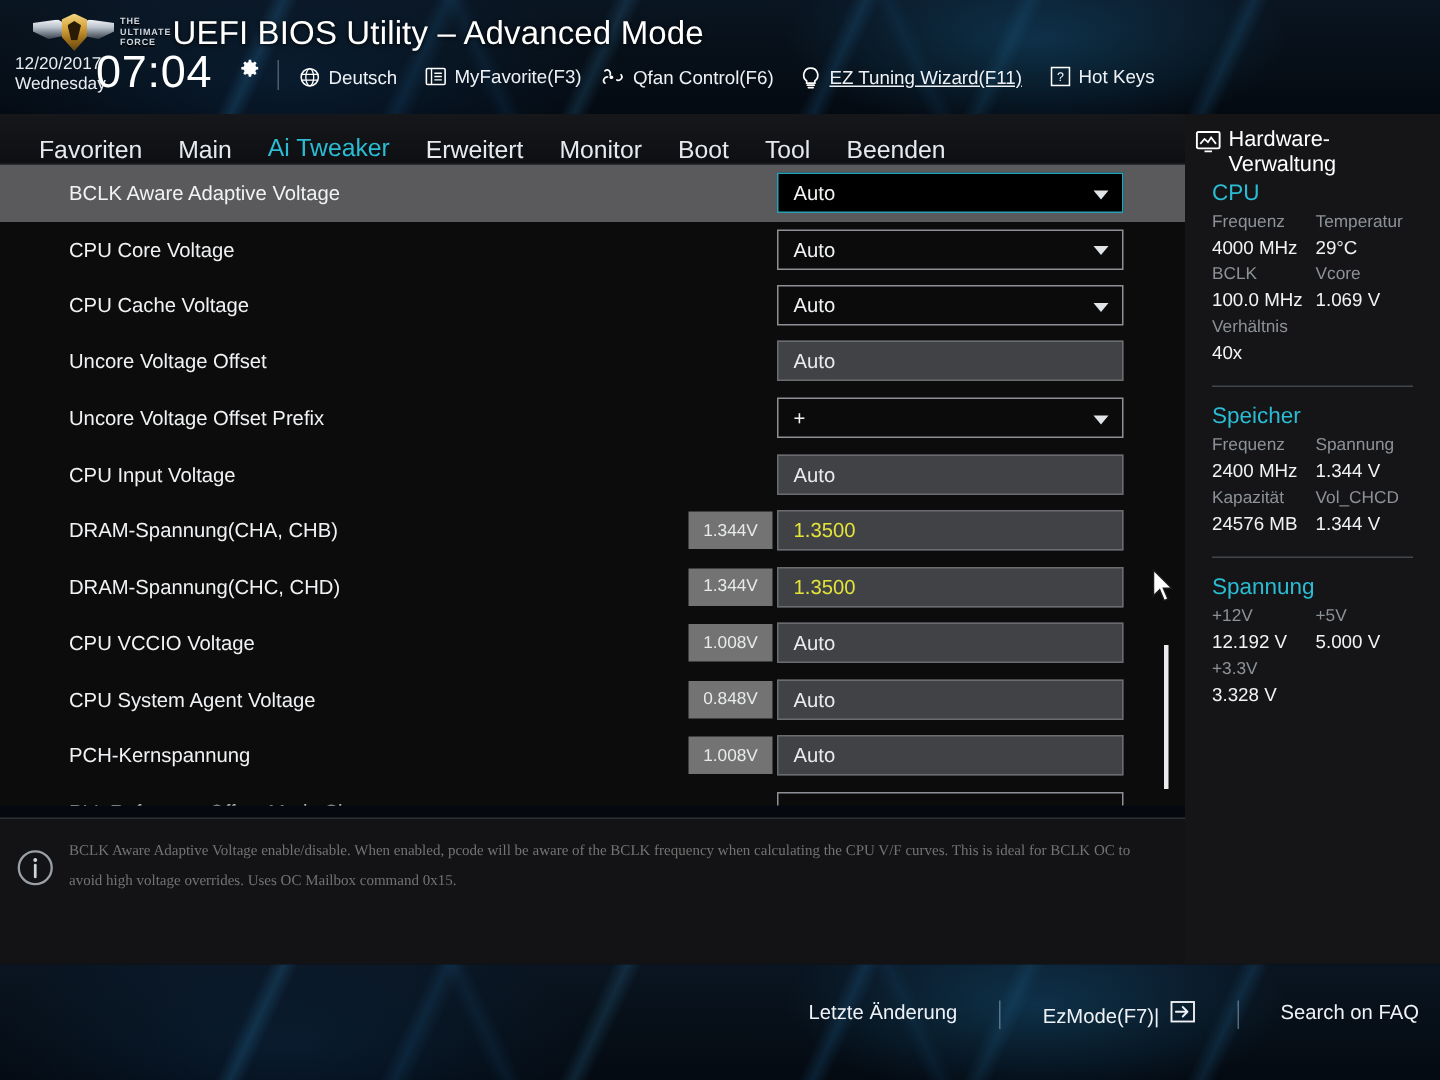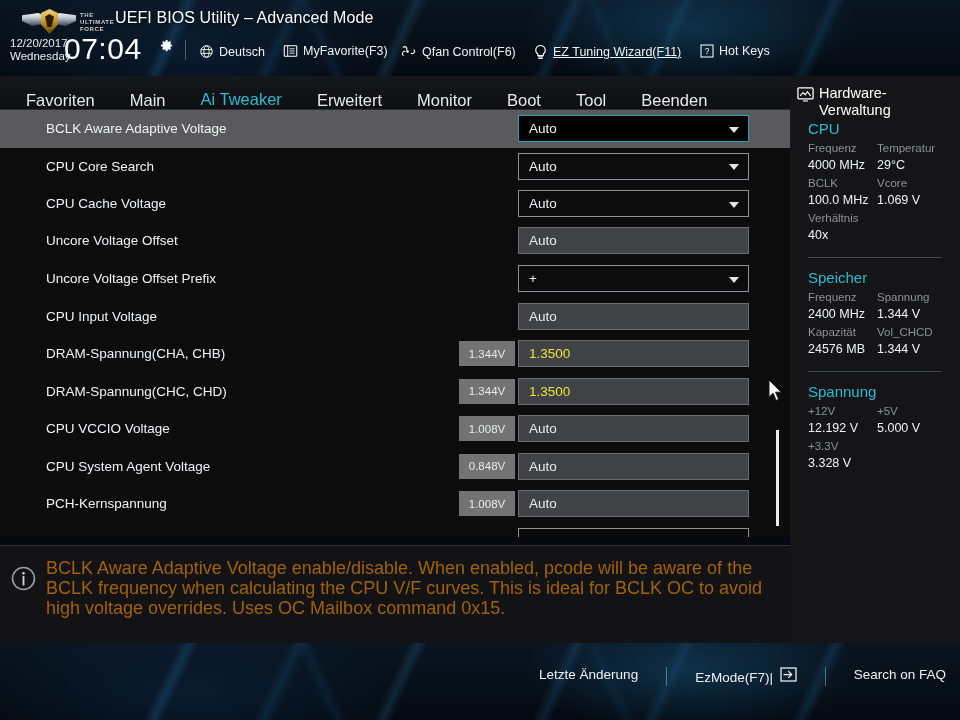--- a/index.html
+++ b/index.html
@@ -52,41 +52,41 @@
     content: ""; position: absolute; left: 4px; top: 5px; width: 9px; height: 13px;
     background: #2a1b06; clip-path: polygon(50% 0, 100% 22%, 72% 100%, 28% 100%, 0 22%);
   }
   .tuf-text { position: absolute; left: 58px; top: 6px; width: 40px; }
   .tuf-text span {
     display: block; color: #cfd6dd; font-size: 6px; font-weight: bold;
     letter-spacing: .6px; line-height: 7.2px; text-shadow: 0 1px 0 #000;
   }
   .app-title {
     position: absolute; left: 115px; top: 9px;
-    color: #ffffff; font-size: 16px; letter-spacing: .1px;
+    color: #ffffff; font-size: 22px; letter-spacing: .1px;
     text-shadow: 0 1px 3px rgba(0,0,0,.9);
     text-align: center;
   }
 
   
   .date-block { position: absolute; left: 10px; top: 37px; color: #e9edf2; font-size: 11.5px; line-height: 13px; }
   .clock { position: absolute; left: 64px; top: 33px; color: #ffffff; font-size: 30px; font-weight: 300; letter-spacing: .5px; line-height: 32px; }
   .gear-icon { position: absolute; left: 159px; top: 38px; width: 15px; height: 15px; }
   .hdr-sep { position: absolute; top: 40px; width: 1px; height: 20px; background: rgba(150,175,200,.45); }
 
   .hdr-item { position: absolute; top: 44px; display: flex; align-items: center; gap: 5px; color: #eef2f6; font-size: 12.5px; white-space: nowrap; }
   .hdr-item svg, .hdr-item .glyphbox { flex: none; }
 
   
   .navbar {
     position: absolute; top: 76px; left: 0; width: 790px; height: 34px;
     background: linear-gradient(180deg, #15171a 0%, #0d0f12 100%);
     border-bottom: 1px solid #2a2d31;
   }
-  .nav-tabs { position: absolute; left: 24px; top: 0; height: 50px; display: flex; align-items: center; gap: 31px; }
+  .nav-tabs { position: absolute; left: 24px; top: 0; height: 50px; display: flex; align-items: center; gap: 20px; }
   .nav-tab { color: #e6eaee; font-size: 16.5px; padding: 1px 2px 2px; white-space: nowrap; }
   .nav-tab.active { color: #2bbcd4; border-bottom: 2px solid #2bbcd4; }
 
   
   .main-panel {
     position: absolute; top: 110px; left: 0; width: 790px; height: 427px;
     background: #0c0c0d; overflow: hidden;
   }
   .srow { position: absolute; left: 0; width: 790px; height: 37.5px; display: flex; align-items: center; }
   .srow.selected { background: #5a5a5c; }
@@ -143,21 +143,21 @@
   .sb-div { height: 1px; background: #41464c; margin: 13px 18px 10px 18px; }
 
   
   .help-panel {
     position: absolute; top: 545px; left: 0; width: 790px; height: 98px;
     background: #131315; border-top: 1px solid #2d3034;
   }
   .info-icon { position: absolute; left: 11px; top: 20px; }
   .help-text {
     position: absolute; left: 46px; top: 12px; width: 730px;
-    color: #a16207; font-size: 18px; line-height: 20px;
+    color: #737373; font-size: 10px; line-height: 20px; font-family: Liberation Serif, serif;
   }
 
   
   .footer { position: absolute; top: 643px; left: 0; width: 960px; height: 77px; }
   .foot-links { position: absolute; top: 24px; right: 14px; display: flex; gap: 28px; }
   .foot-link { color: #eef2f6; font-size: 13.5px; white-space: nowrap; }
   .foot-sep { width: 1px; height: 19px; background: rgba(160,185,210,.5); }
   .ez-arrow { display: inline-flex; align-items: center; margin-left: 3px; }
 </style>
 </head>
@@ -255,21 +255,21 @@
   <div class="main-panel">
     <div id="rows-host">
         <div class="srow selected" style="top: 0px;">
           <div class="lbl">BCLK Aware Adaptive Voltage</div>
           <div class="field dropdown">
             <span>Auto</span>
             <span class="caret"></span>
           </div>
         </div>
         <div class="srow" style="top: 37.5px;">
-          <div class="lbl">CPU Core Search</div>
+          <div class="lbl">CPU Core Voltage</div>
           <div class="field dropdown">
             <span>Auto</span>
             <span class="caret"></span>
           </div>
         </div>
         <div class="srow" style="top: 75px;">
           <div class="lbl">CPU Cache Voltage</div>
           <div class="field dropdown">
             <span>Auto</span>
             <span class="caret"></span>

